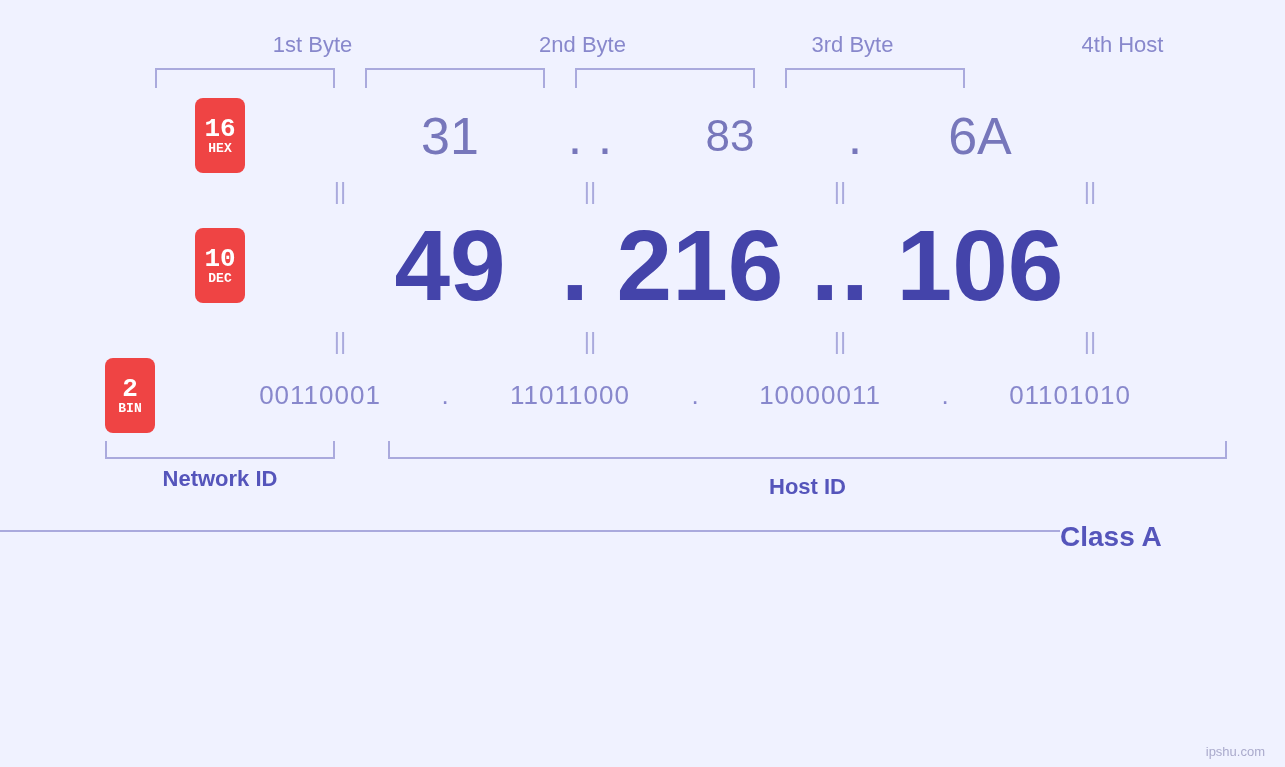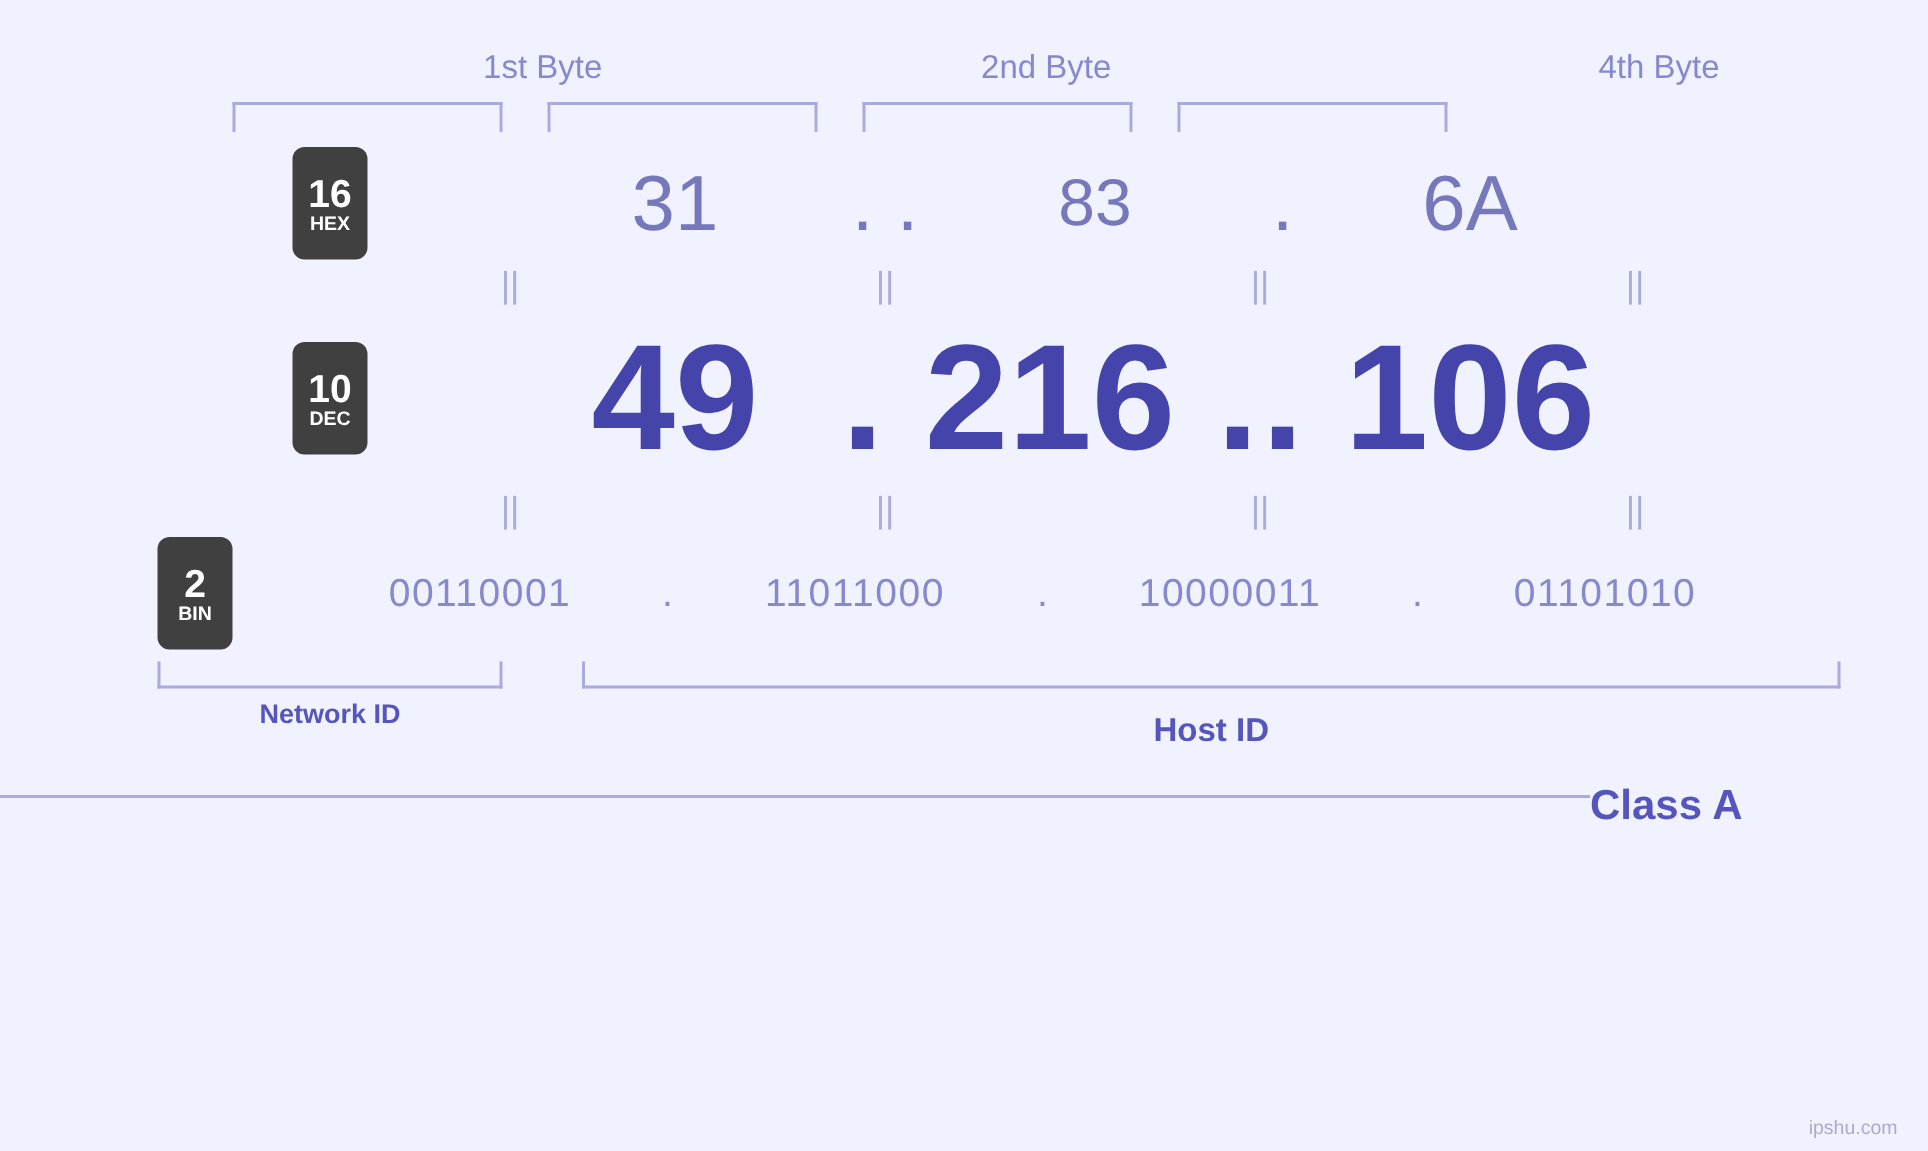--- a/index.html
+++ b/index.html
@@ -46,30 +46,31 @@
 
     .bracket-top {
       width: 180px;
       height: 20px;
       border-top: 2px solid #aaaadd;
       border-left: 2px solid #aaaadd;
       border-right: 2px solid #aaaadd;
     }
 
     .badge {
-      background-color: #404040;
+      background-color: #ef4444;
       color: white;
       width: 75px;
       height: 75px;
       border-radius: 8px;
       display: flex;
       flex-direction: column;
       align-items: center;
       justify-content: center;
       font-weight: bold;
+      font-family: Liberation Mono, monospace;
     }
 
     .badge-number {
       font-size: 26px;
       line-height: 1;
     }
 
     .badge-text {
       font-size: 13px;
       line-height: 1;
@@ -142,22 +143,23 @@
 <body>
 
 <div class="container">
 
   <div class="byte-headers">
     <div class="spacer-col" style="width:0px;"></div>
     <div class="cell byte-label">1st Byte</div>
     <div class="dot-cell"></div>
     <div class="cell byte-label">2nd Byte</div>
     <div class="dot-cell"></div>
-    <div class="dot-cell"></div>
-    <div class="cell byte-label">4th Byte</div>
+    <div class="cell byte-label">3rd Byte</div>
+    <div class="dot-cell"></div>
+    <div class="cell byte-label">4th Host</div>
   </div>
 
   <div style="display:flex; width:1285px; margin-left:0; margin-bottom:10px;">
     <div style="width:155px;"></div>
     <div class="bracket-top"></div>
     <div style="width:30px;"></div>
     <div class="bracket-top"></div>
     <div style="width:30px;"></div>
     <div class="bracket-top"></div>
     <div style="width:30px;"></div>
@@ -257,21 +259,21 @@
       border-right:2px solid #aaaadd;
     "></div>
 
     <div style="
       position:absolute;
       left:105px;
       width:230px;
       text-align:center;
       top:25px;
       color:#5555bb;
-      font-size:18px;
+      font-size:22px;
       font-weight:bold;
     ">Network ID</div>
 
     <div style="
       position:absolute;
       left:388px;
       right:58px;
       text-align:center;
       top:33px;
       color:#5555bb;

